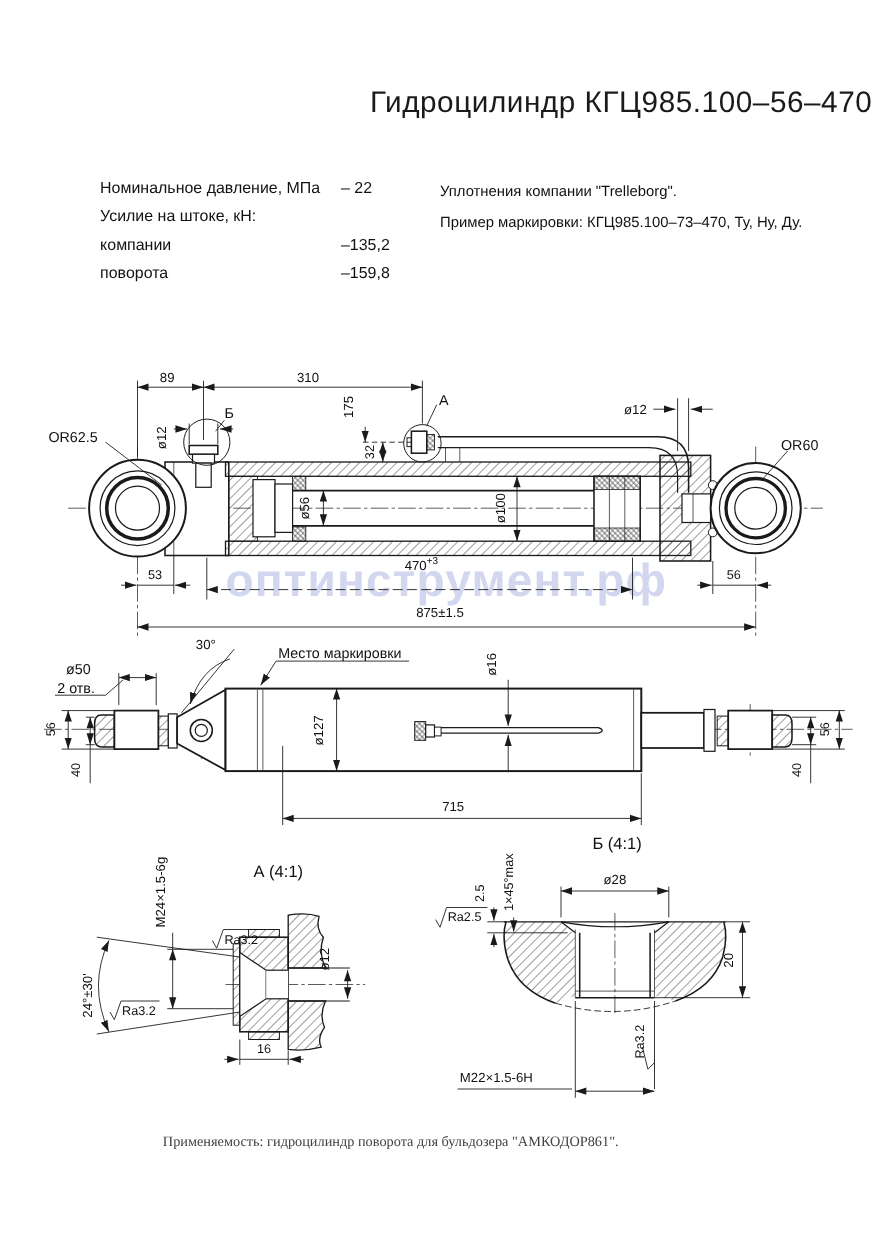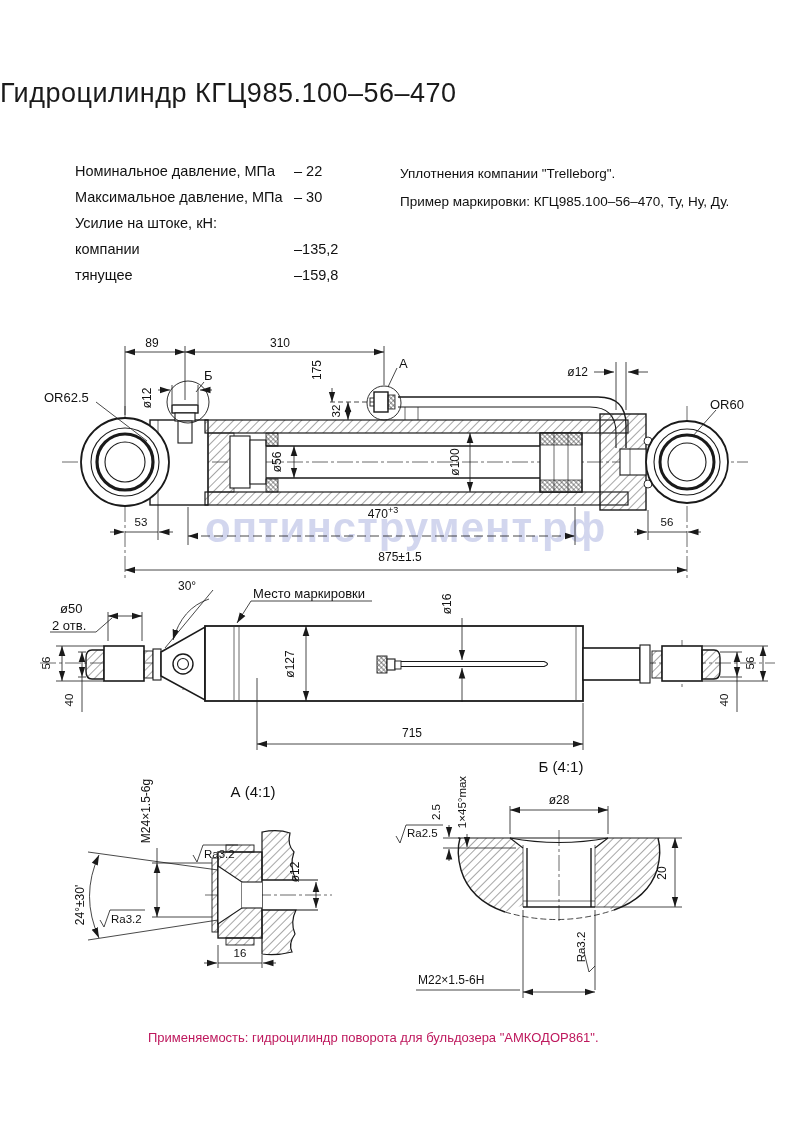--- a/index.html
+++ b/index.html
@@ -1,25 +1,25 @@
 <!DOCTYPE html>
 <html><head>
 <meta charset="utf-8">
 <style>
   html,body{margin:0;padding:0;background:#e8e8e8;}
   .page{position:relative;width:793px;height:1123px;background:#ffffff;overflow:hidden;
         font-family:"Liberation Sans",sans-serif;color:#111;}
   .abs{position:absolute;}
-  .title{left:0;right:0;top:78px;text-align:left;font-size:27px;letter-spacing:.5px;color:#1a1a1a;}
-  .specs{left:75px;top:158px;width:345px;}
+  .title{left:0;right:0;top:78px;text-align:right;font-size:27px;letter-spacing:.5px;color:#1a1a1a;}
+  .specs{left:91px;top:158px;width:345px;}
   .spec-row{display:flex;height:26px;align-items:center;font-size:14.5px;}
   .spec-row .lbl{width:219px;flex:none;}
   .spec-row .val{flex:1;}
   .notes{left:400px;top:160px;width:360px;font-size:13.5px;line-height:28px;}
-  .footer{left:148px;top:1030px;font-size:13px;color:#be185d;}
+  .footer{left:148px;top:1030px;font-size:13px;color:#404040;font-family:Liberation Serif, serif;}
   .watermark{left:193px;top:504px;font-size:42px;font-weight:700;letter-spacing:1px;
              color:rgba(136,148,210,0.38);z-index:0;white-space:nowrap;margin-left:12px;}
   .drawing{left:0;top:0;z-index:1;}
   .content{z-index:2;}
   
   .s{stroke:#1a1a1a;fill:none;}
   .sw2{stroke-width:1.8;} .sw14{stroke-width:1.4;} .sw1{stroke-width:1.1;}
   .thin{stroke-width:0.65;}
   .dim{stroke:#1a1a1a;stroke-width:0.8;fill:none;}
   .cl{stroke:#1a1a1a;stroke-width:0.65;stroke-dasharray:16 3 3 3;fill:none;}
@@ -37,40 +37,36 @@
   <div class="abs watermark">оптинструмент.рф</div>
 
   <div class="abs title content">Гидроцилиндр КГЦ985.100–56–470</div>
 
   <div class="abs specs content">
     <div class="spec-row">
         <span class="lbl">Номинальное давление, МПа</span>
         <span class="val">– 22</span>
       </div>
     <div class="spec-row">
-        <span class="lbl">Максимальное давление, МПа</span>
-        <span class="val">– 30</span>
-      </div>
-    <div class="spec-row">
         <span class="lbl">Усилие на штоке, кН:</span>
         <span class="val"></span>
       </div>
     <div class="spec-row">
         <span class="lbl">компании</span>
         <span class="val">–135,2</span>
       </div>
     <div class="spec-row">
-        <span class="lbl">тянущее</span>
+        <span class="lbl">поворота</span>
         <span class="val">–159,8</span>
       </div>
   </div>
 
   <div class="abs notes content">
     <div>Уплотнения компании "Trelleborg".</div>
-    <div>Пример маркировки: КГЦ985.100–56–470, Ту, Ну, Ду.</div>
+    <div>Пример маркировки: КГЦ985.100–73–470, Ту, Ну, Ду.</div>
   </div>
 
   <svg class="abs drawing" width="793" height="1123" viewBox="0 0 793 1123">
     <defs>
       <pattern id="h1" width="6" height="6" patternUnits="userSpaceOnUse" patternTransform="rotate(45)">
         <line x1="0" y1="0" x2="0" y2="6" stroke="#3a3a3a" stroke-width="0.9"></line>
       </pattern>
       <pattern id="h2" width="3.4" height="3.4" patternUnits="userSpaceOnUse" patternTransform="rotate(45)">
         <path d="M0,0 L0,3.4 M0,1.7 L3.4,1.7" stroke="#333" stroke-width="0.7" fill="none"></path>
       </pattern>

